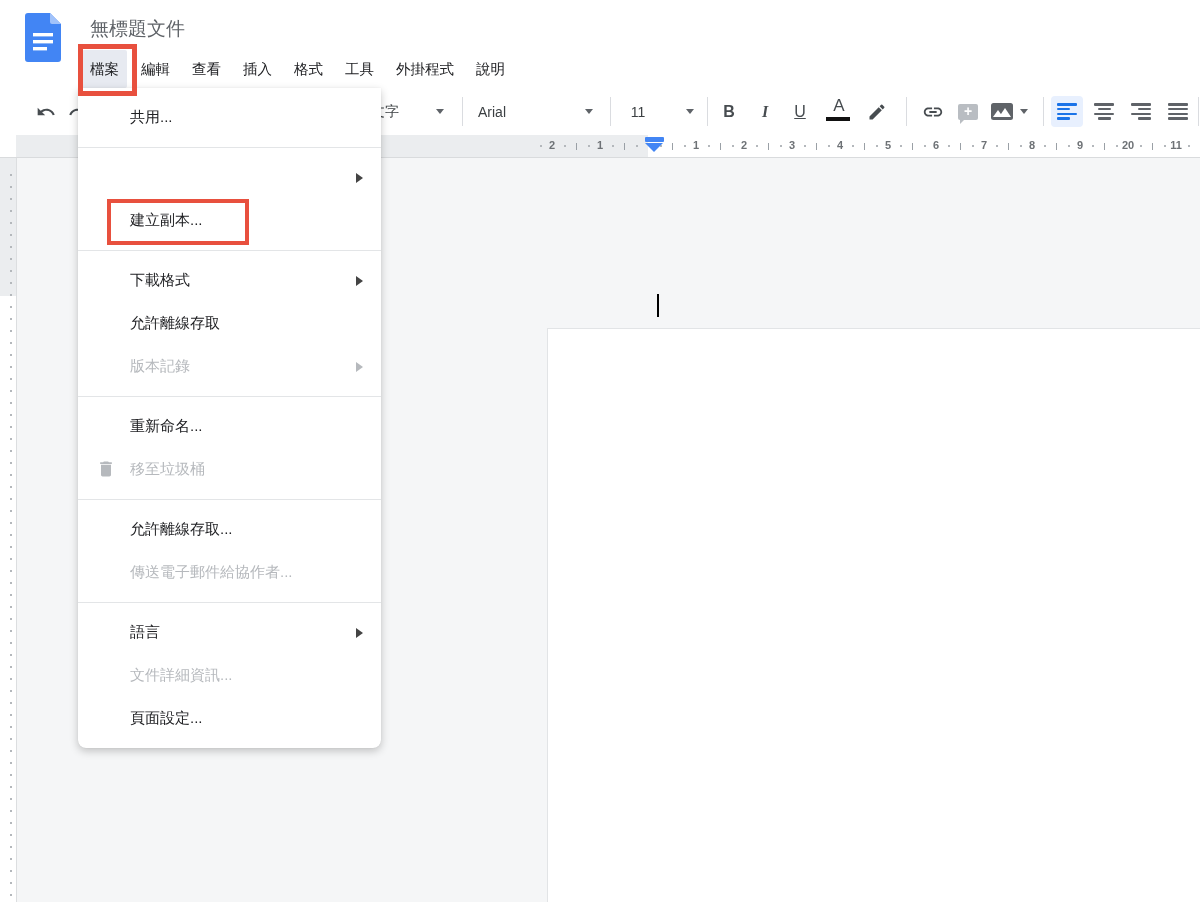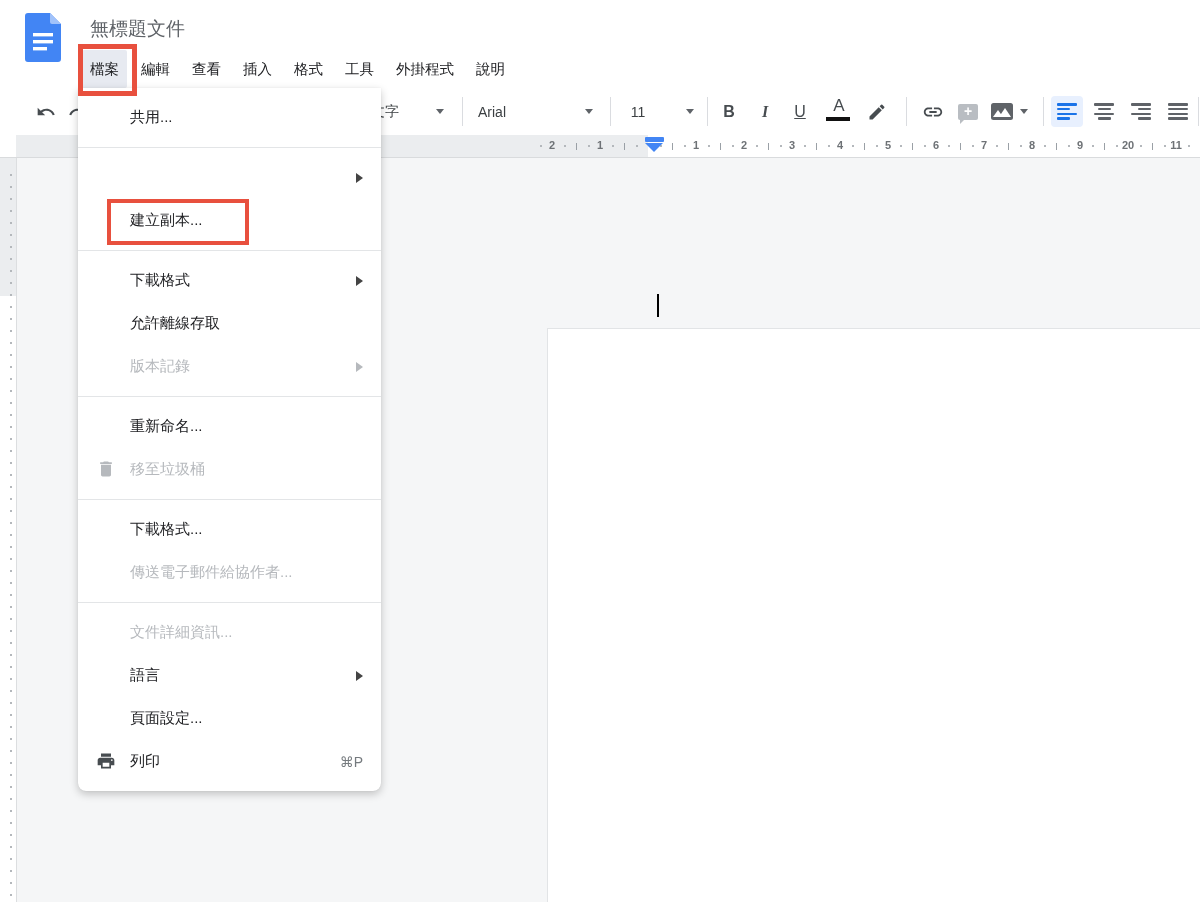--- a/index.html
+++ b/index.html
@@ -348,41 +348,34 @@
         <span class="mi-label">重新命名...</span>
       </div>
       <div class="menu-row disabled">
         <span class="mi-icon"><svg width="20" height="20" viewBox="0 0 24 24" fill="#b6b9bd">
             <path d="M6 19c0 1.1.9 2 2 2h8c1.1 0 2-.9 2-2V7H6v12zM19 4h-3.5l-1-1h-5l-1 1H5v2h14V4z"></path>
           </svg></span>
         <span class="mi-label">移至垃圾桶</span>
       </div>
       <div class="menu-divider"></div>
       <div class="menu-row">
-        <span class="mi-label">下載格式...</span>
+        <span class="mi-label">允許離線存取...</span>
       </div>
       <div class="menu-row disabled">
         <span class="mi-label">傳送電子郵件給協作者...</span>
       </div>
       <div class="menu-divider"></div>
+      <div class="menu-row">
+        <span class="mi-label">語言</span>
+        <span class="mi-arrow"></span>
+      </div>
       <div class="menu-row disabled">
         <span class="mi-label">文件詳細資訊...</span>
       </div>
       <div class="menu-row">
-        <span class="mi-label">語言</span>
-        <span class="mi-arrow"></span>
-      </div>
-      <div class="menu-row">
         <span class="mi-label">頁面設定...</span>
-      </div>
-      <div class="menu-row">
-        <span class="mi-icon"><svg width="20" height="20" viewBox="0 0 24 24" fill="#474c50">
-            <path d="M19 8H5c-1.66 0-3 1.34-3 3v6h4v4h12v-4h4v-6c0-1.66-1.34-3-3-3zm-3 11H8v-5h8v5zm3-7c-.55 0-1-.45-1-1s.45-1 1-1 1 .45 1 1-.45 1-1 1zM18 3H6v4h12V3z"></path>
-          </svg></span>
-        <span class="mi-label">列印</span>
-        <span class="mi-shortcut">⌘P</span>
       </div>
     </div>
 
   <div class="annotation" style="left:78px;top:44px;width:49px;height:42px;"></div>
   <div class="annotation thin" style="left:107px;top:199px;width:134px;height:38px;"></div>
 
 </div>
 
 </body></html>

